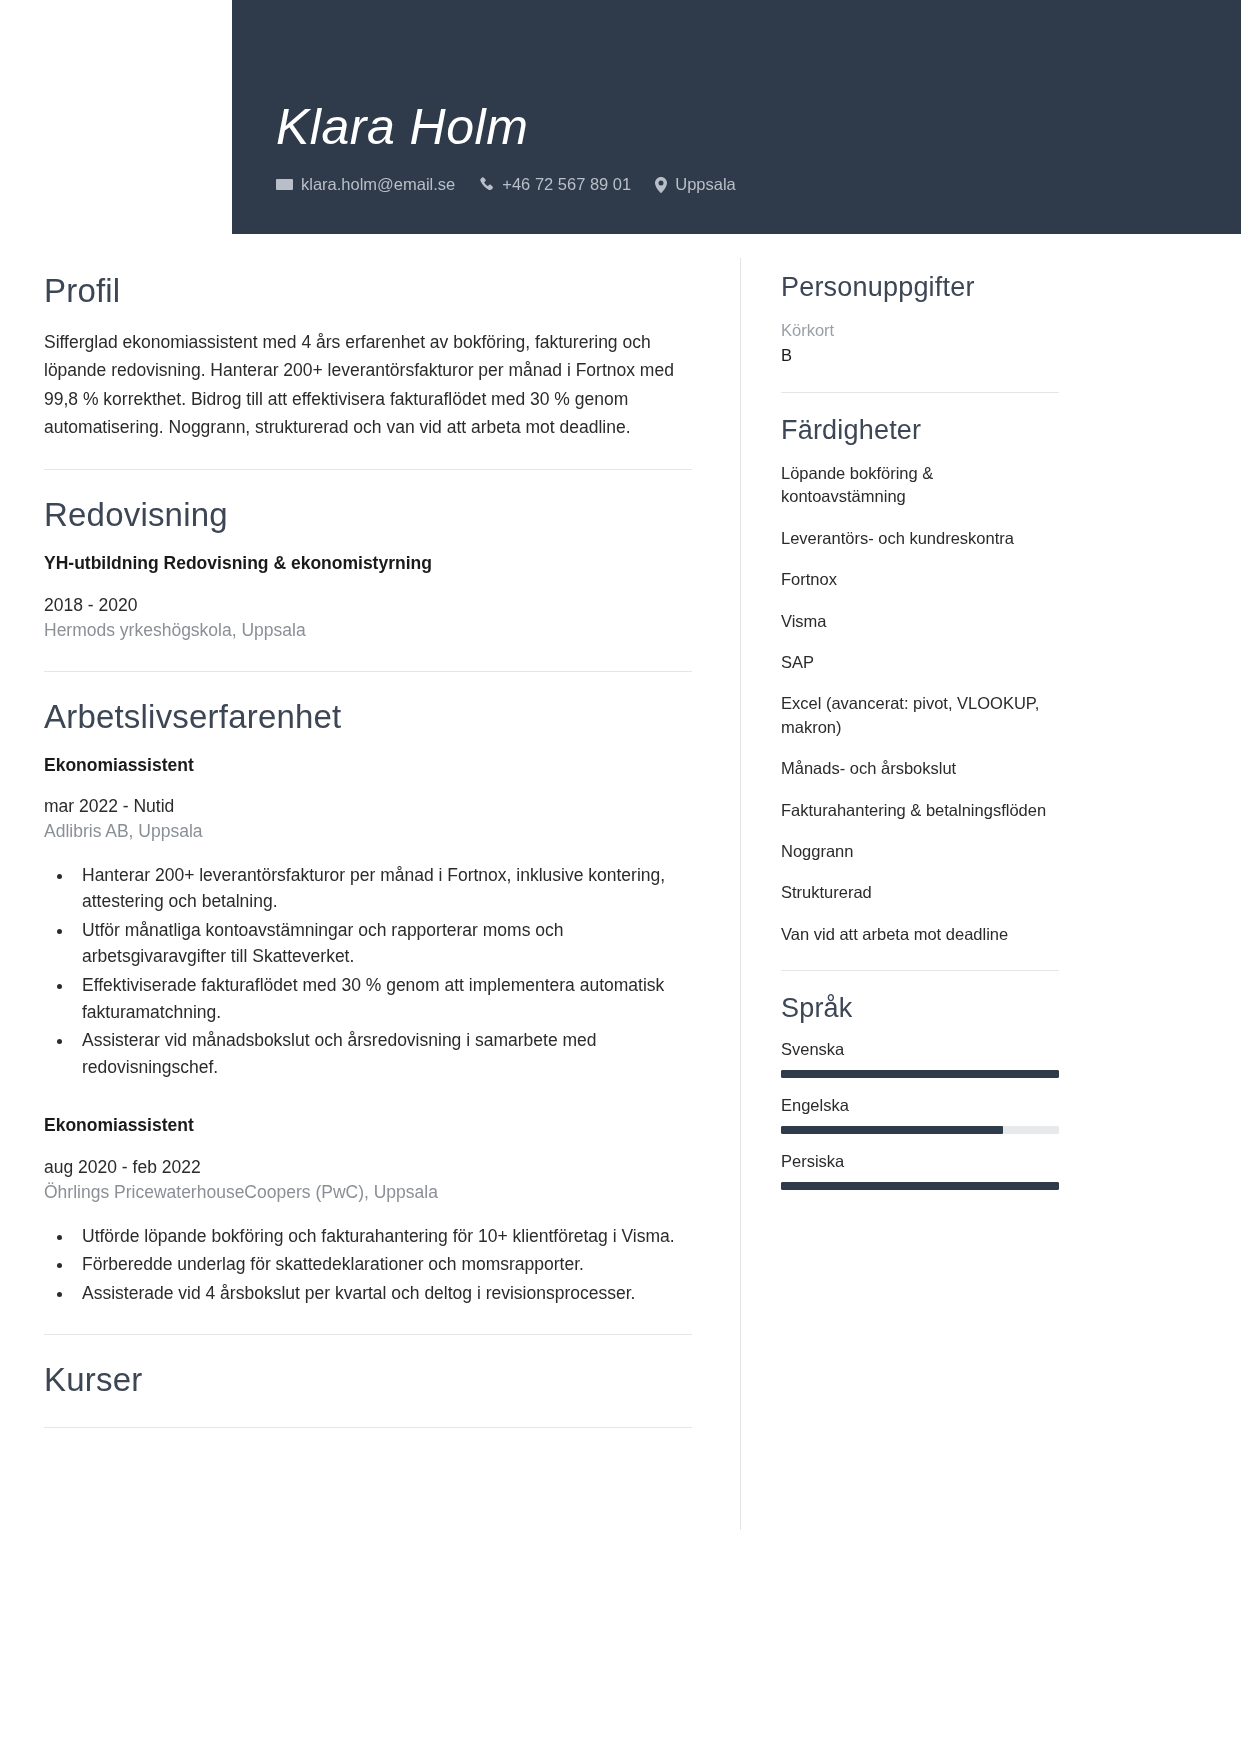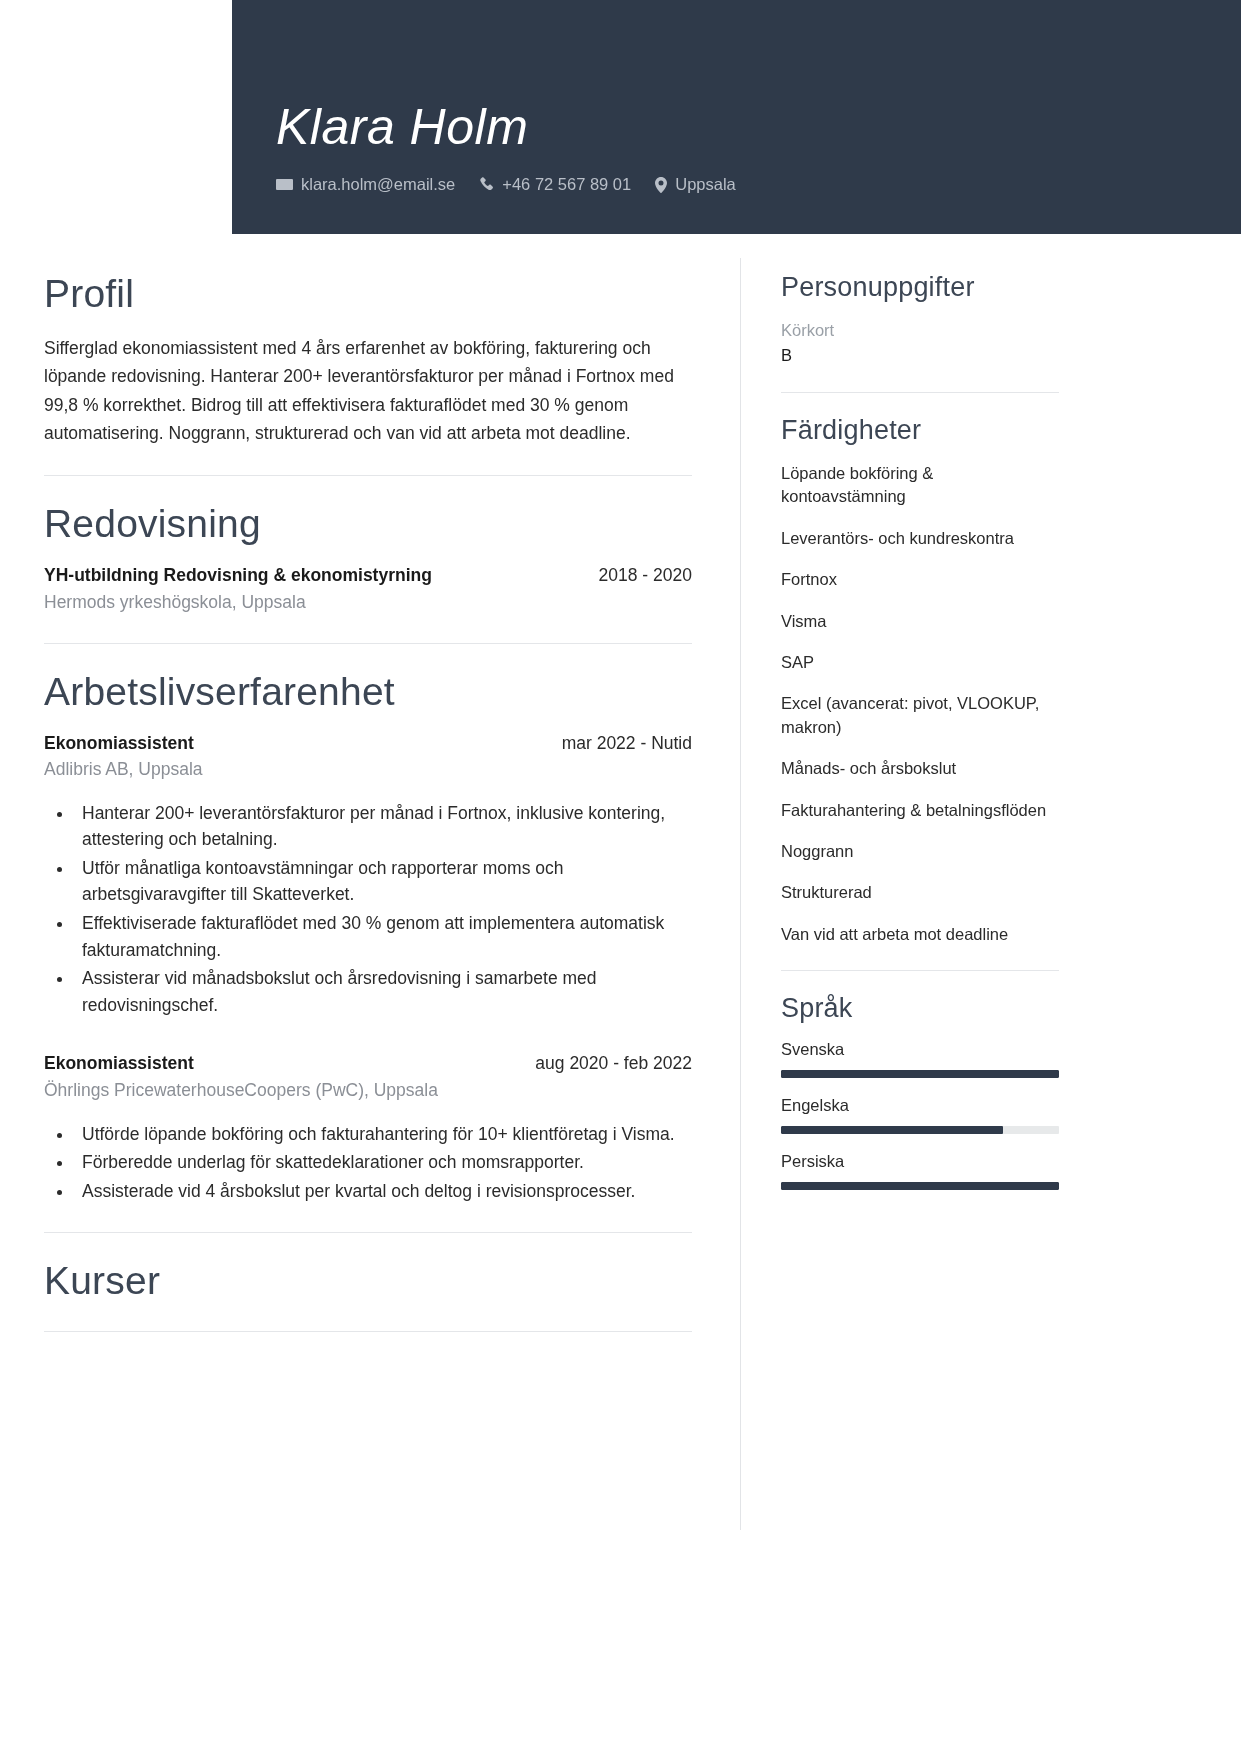--- a/index.html
+++ b/index.html
@@ -52,21 +52,21 @@
   .col-right { position: absolute; left: 781px; top: 38px; width: 278px; }
   .divider-v {
     position: absolute;
     left: 740px; top: 24px;
     width: 1px; height: 1272px;
     background: #e2e4e7;
   }
 
   
   .sec-title {
-    font-size: 39px;
+    font-size: 33px;
     font-weight: 300;
     color: #3c4654;
     letter-spacing: 0.2px;
     margin-bottom: 18px;
   }
   .sec-title.right { font-size: 27px; margin-bottom: 16px; }
   .hr {
     height: 1px;
     background: #e4e6e9;
     margin: 28px 0 26px 0;
@@ -79,20 +79,21 @@
     color: #2b2b2b;
   }
 
   
   .entry { margin-bottom: 4px; }
   .entry-head {
     display: flex;
     justify-content: space-between;
     align-items: flex-start;
     gap: 18px;
+    flex-direction: column;
   }
   .entry-title {
     font-size: 17.5px;
     font-weight: bold;
     color: #1a1a1a;
     line-height: 1.35;
     max-width: 430px;
   }
   .entry-date {
     font-size: 17.5px;

